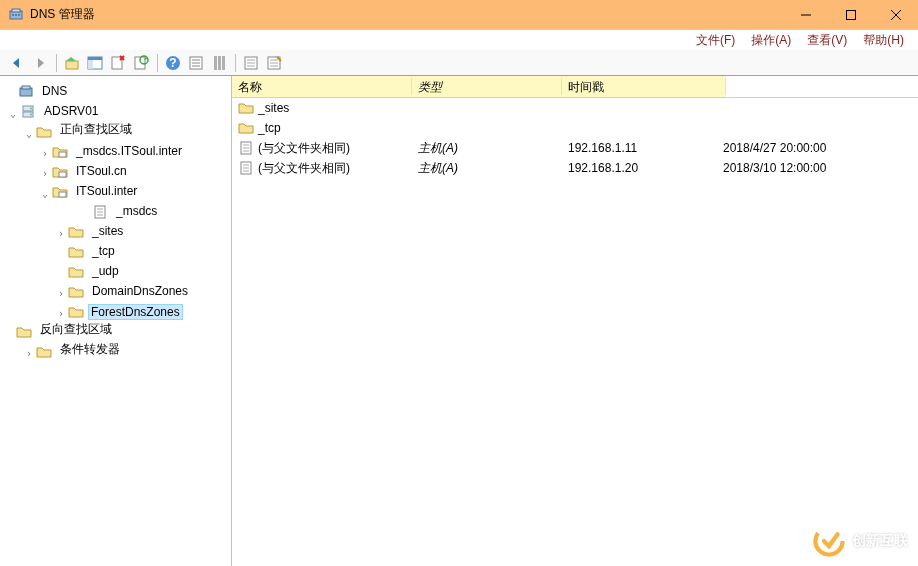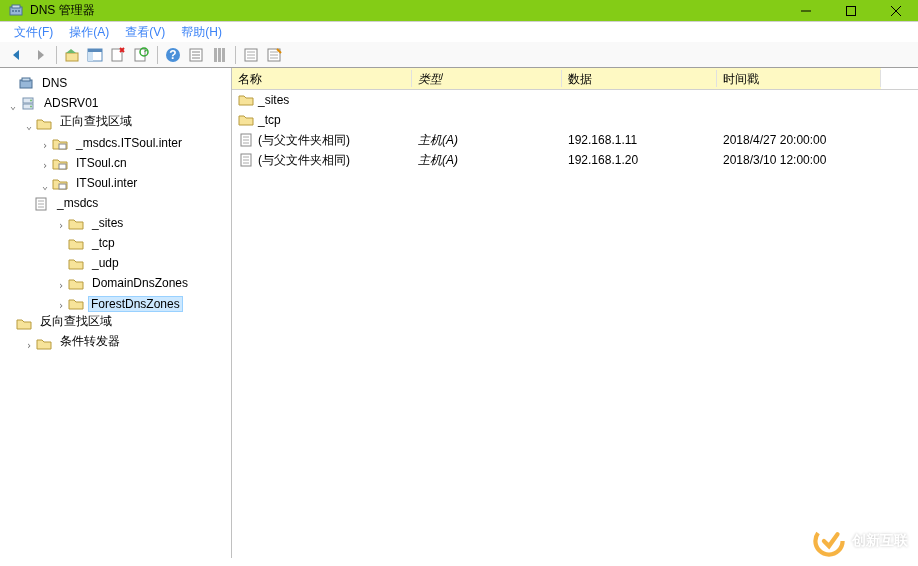--- a/index.html
+++ b/index.html
@@ -1,27 +1,27 @@
 <!DOCTYPE html>
 <html><head>
 <meta charset="utf-8">
 <style>
 * { margin: 0; padding: 0; box-sizing: border-box; font-family: "Microsoft YaHei", "Segoe UI", sans-serif; font-size: 12px; }
 body { background: #fff; width: 918px; height: 566px; overflow: hidden; position: relative; }
 
 
-.title-bar { height: 22px; display: flex; align-items: center; padding: 0 8px; border-bottom: 1px solid #d0d0d0; background: #84cc16; }
+.title-bar { height: 30px; display: flex; align-items: center; padding: 0 8px; border-bottom: 1px solid #d0d0d0; background: #fdba74; }
 .title-bar .icon { width: 16px; height: 16px; margin-right: 6px; }
 .title-bar .title { flex: 1; font-size: 12px; color: #000; }
 .win-controls { display: flex; align-items: center; margin-right: -8px; height: 100%; }
 .win-btn { width: 45px; height: 30px; display: flex; align-items: center; justify-content: center; }
 .win-btn svg { width: 10px; height: 10px; }
 
 
-.menu-bar { height: 20px; display: flex; align-items: center; padding: 0 6px; color: #3b82f6; }
+.menu-bar { height: 20px; display: flex; align-items: center; padding: 0 6px; color: #7f1d1d; justify-content: flex-end; }
 .menu-item { padding: 2px 8px; }
 
 
 .toolbar { height: 26px; display: flex; align-items: center; padding: 0 6px; border-bottom: 1px solid #a0a0a0; background: #f9f9f9; }
 .toolbar .tbtn { width: 22px; height: 22px; display: flex; align-items: center; justify-content: center; margin-right: 1px; border: 1px solid transparent; }
 .toolbar .sep { width: 1px; height: 18px; background: #c0c0c0; margin: 0 4px; }
 
 
 .main-area { display: flex; height: calc(100% - 76px); }
 .tree-panel { width: 232px; border-right: 1px solid #c0c0c0; overflow: auto; padding-top: 4px; }
@@ -243,21 +243,21 @@
         <span class="tree-toggle">⌄</span>
         <span class="tree-icon">
             <svg viewBox="0 0 16 16" width="16" height="16">
               <path d="M1 4 L6 4 L8 6 L15 6 L15 13 L1 13 Z" fill="#f7e39a" stroke="#b89b3f"></path>
               <rect x="7" y="8" width="7" height="5" fill="#fff" stroke="#888"></rect>
             </svg>
           </span>
         <span class="tree-label">ITSoul.inter</span>
       </div>
 
-      <div class="tree-row" style="padding-left:33px">
+      <div class="tree-row" style="padding-left:92px">
         <span class="tree-icon">
             <svg viewBox="0 0 16 16" width="16" height="16">
               <rect x="3" y="2" width="10" height="12" fill="#fff" stroke="#888"></rect>
               <line x1="5" y1="5" x2="11" y2="5" stroke="#aaa"></line>
               <line x1="5" y1="8" x2="11" y2="8" stroke="#aaa"></line>
               <line x1="5" y1="11" x2="11" y2="11" stroke="#aaa"></line>
             </svg>
           </span>
         <span class="tree-label">_msdcs</span>
       </div>
@@ -329,21 +329,20 @@
         <span class="tree-label">条件转发器</span>
       </div>
 
     </div>
   </div>
 
   <div class="list-panel">
     <div class="list-header">
       <div class="col col-name">名称</div>
       <div class="col col-type">类型</div>
-      <div class="col col-data">数据</div>
       <div class="col col-ts">时间戳</div>
     </div>
     <div class="list-body" id="list-body">
         <div class="list-row">
           <div class="cell cell-name col-name">
             <span class="ricon">
               <svg viewBox="0 0 16 16" width="16" height="16">
                 <path d="M1 4 L6 4 L8 6 L15 6 L15 13 L1 13 Z" fill="#f7e39a" stroke="#b89b3f"></path>
               </svg>
             </span>

